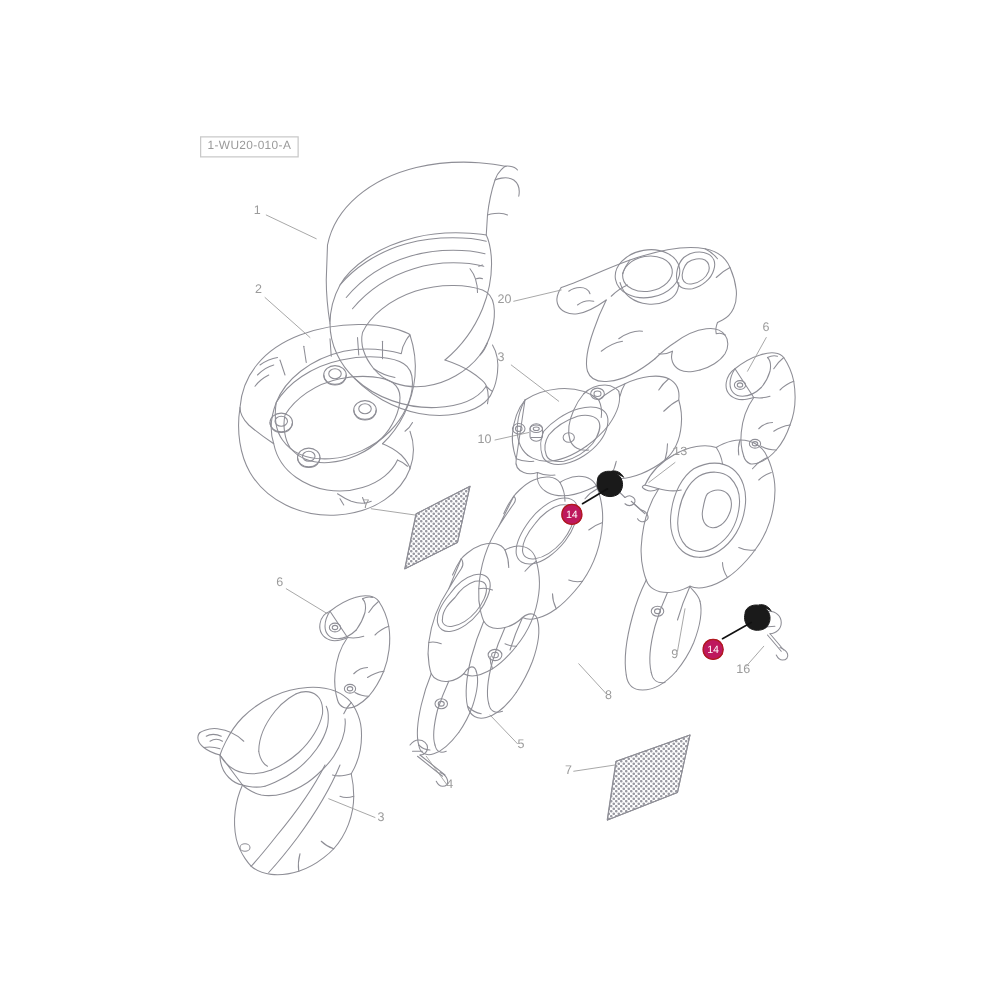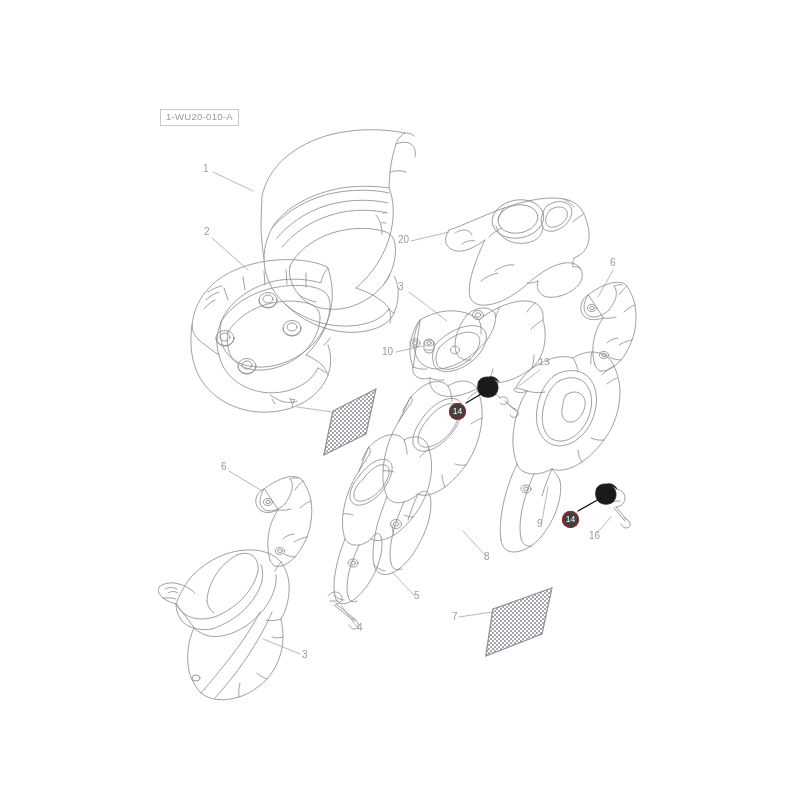--- a/index.html
+++ b/index.html
@@ -47,21 +47,21 @@
     font-family: "Liberation Sans", sans-serif;
     line-height: 1;
     white-space: nowrap;
     user-select: none;
   }
   .badge {
     position: absolute;
     width: 17px;
     height: 17px;
     border-radius: 50%;
-    background: #404040;
+    background: #be185d;
     color: #ffffff;
     font-size: 8.5px;
     font-family: "Liberation Sans", sans-serif;
     display: flex;
     align-items: center;
     justify-content: center;
     box-shadow: 0 0 0 1px #b01c1c inset;
     line-height: 1;
   }
 </style>

